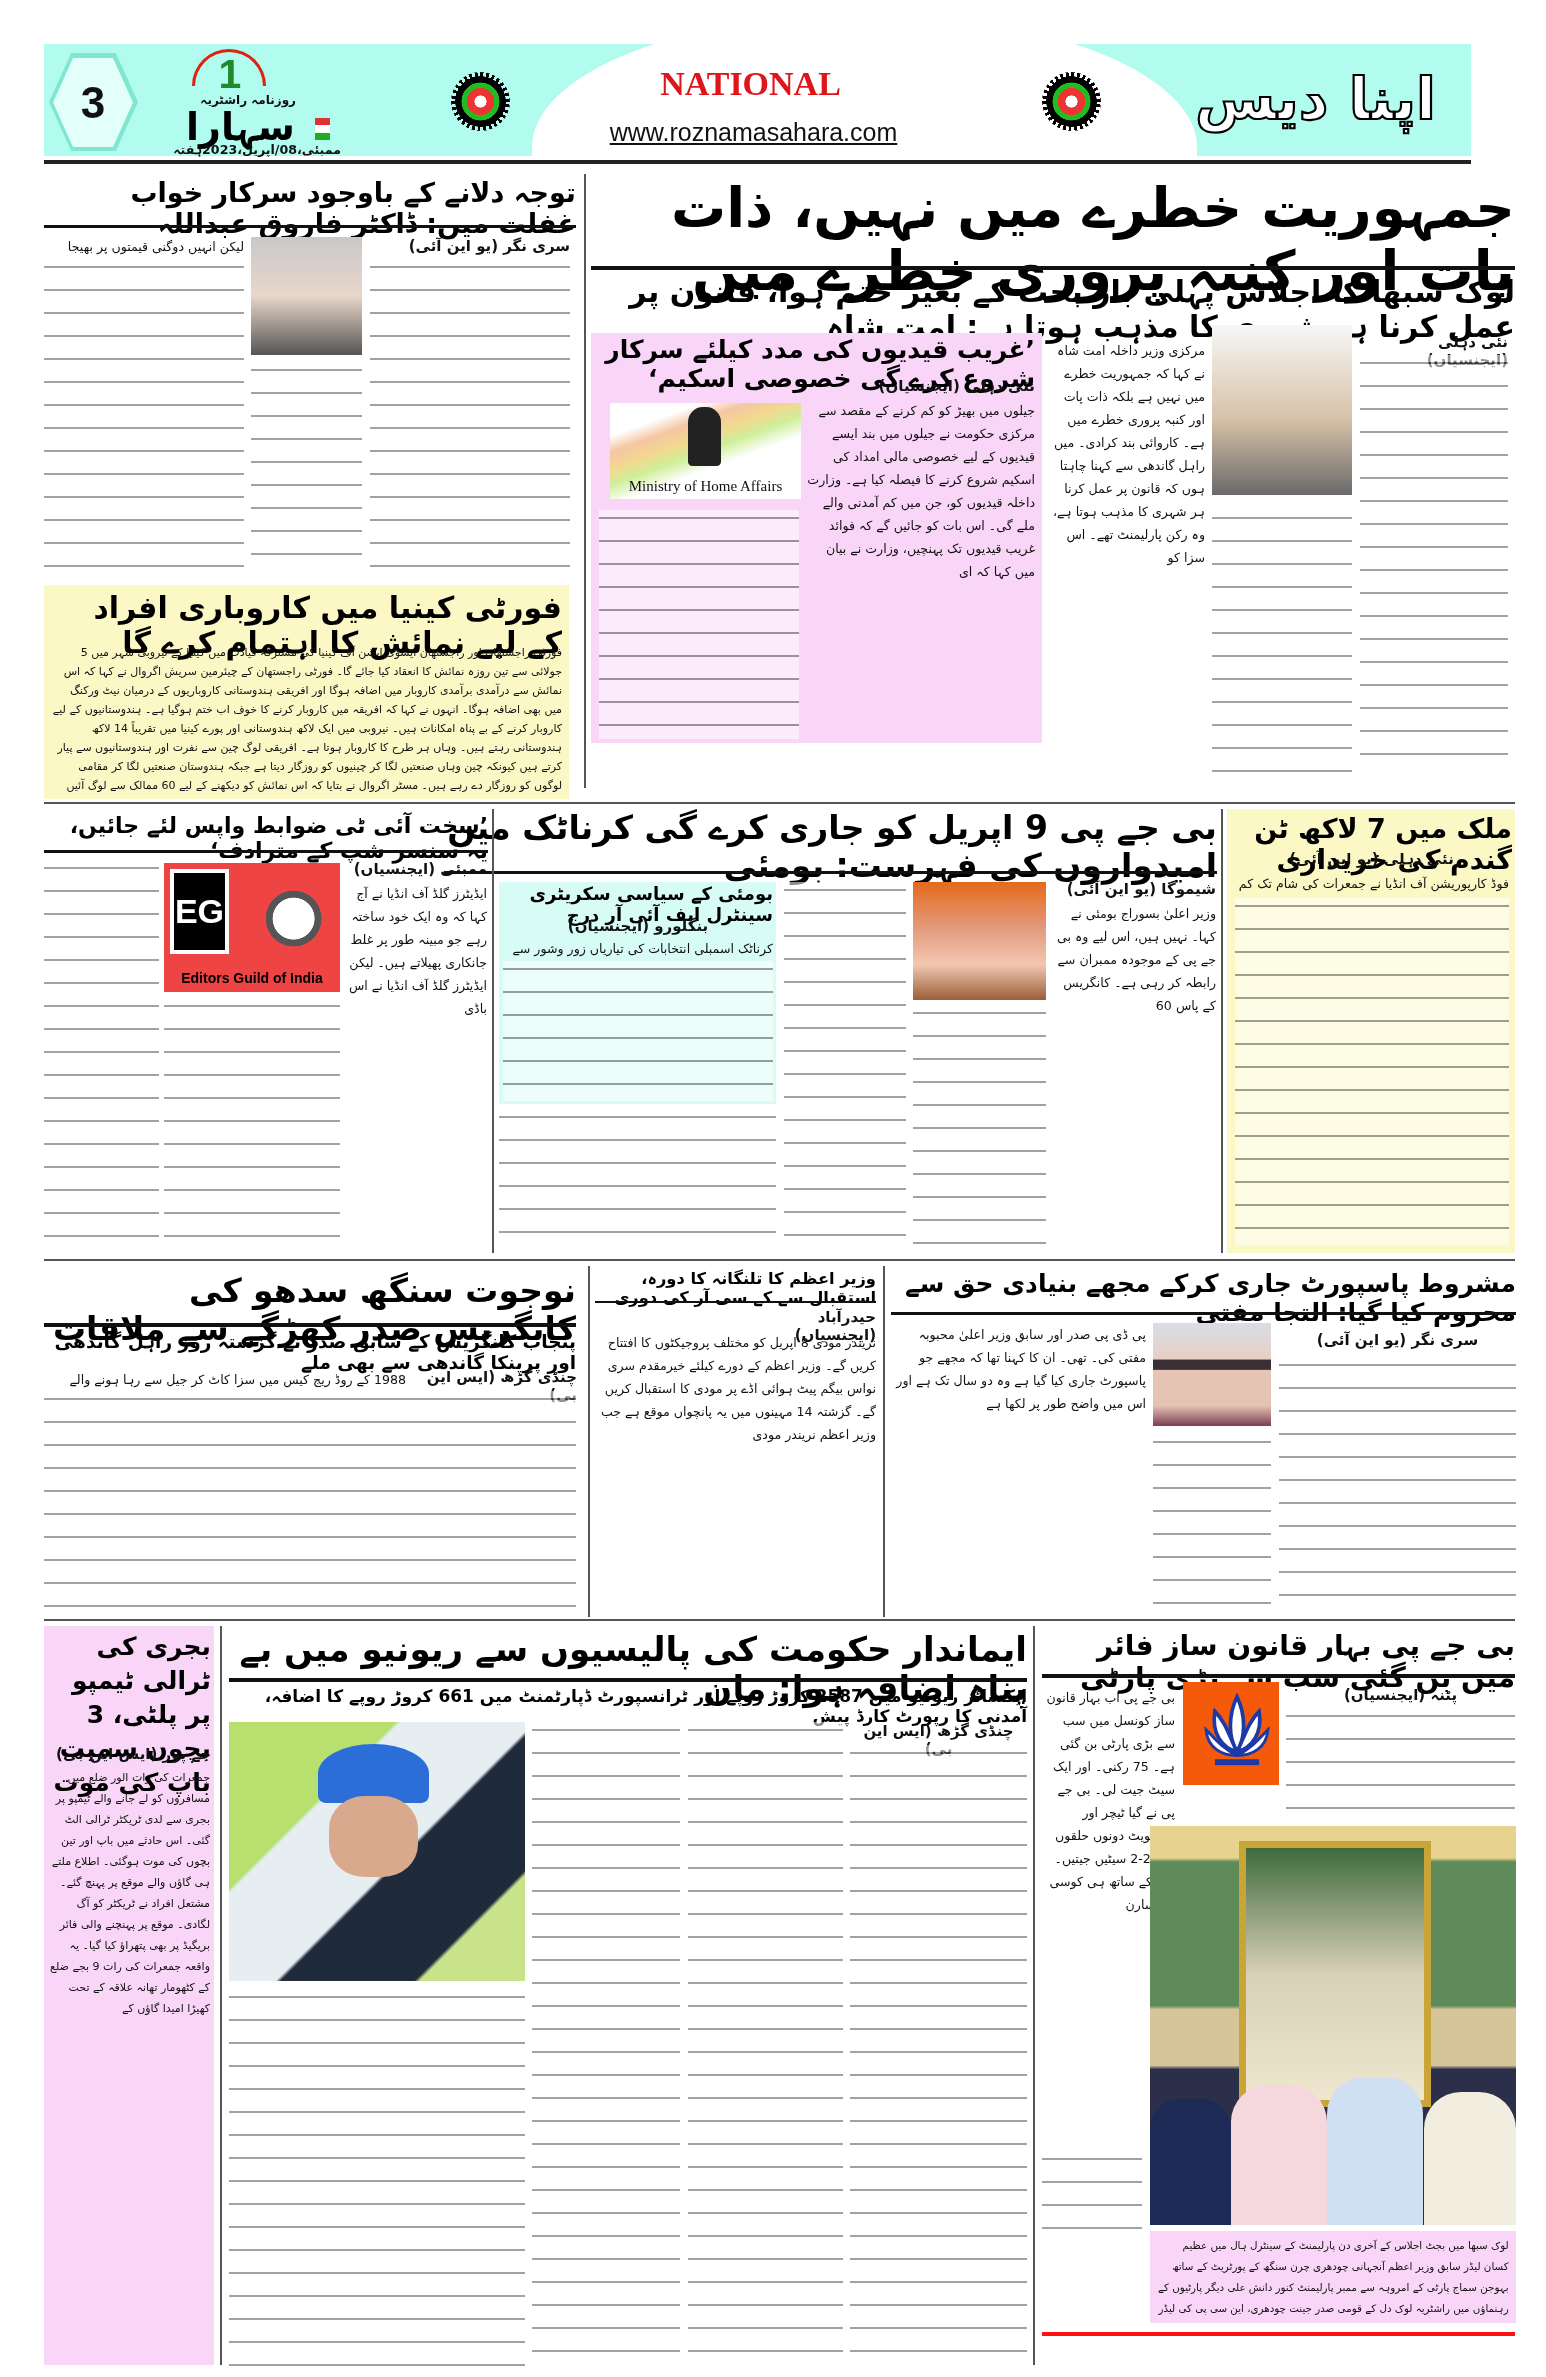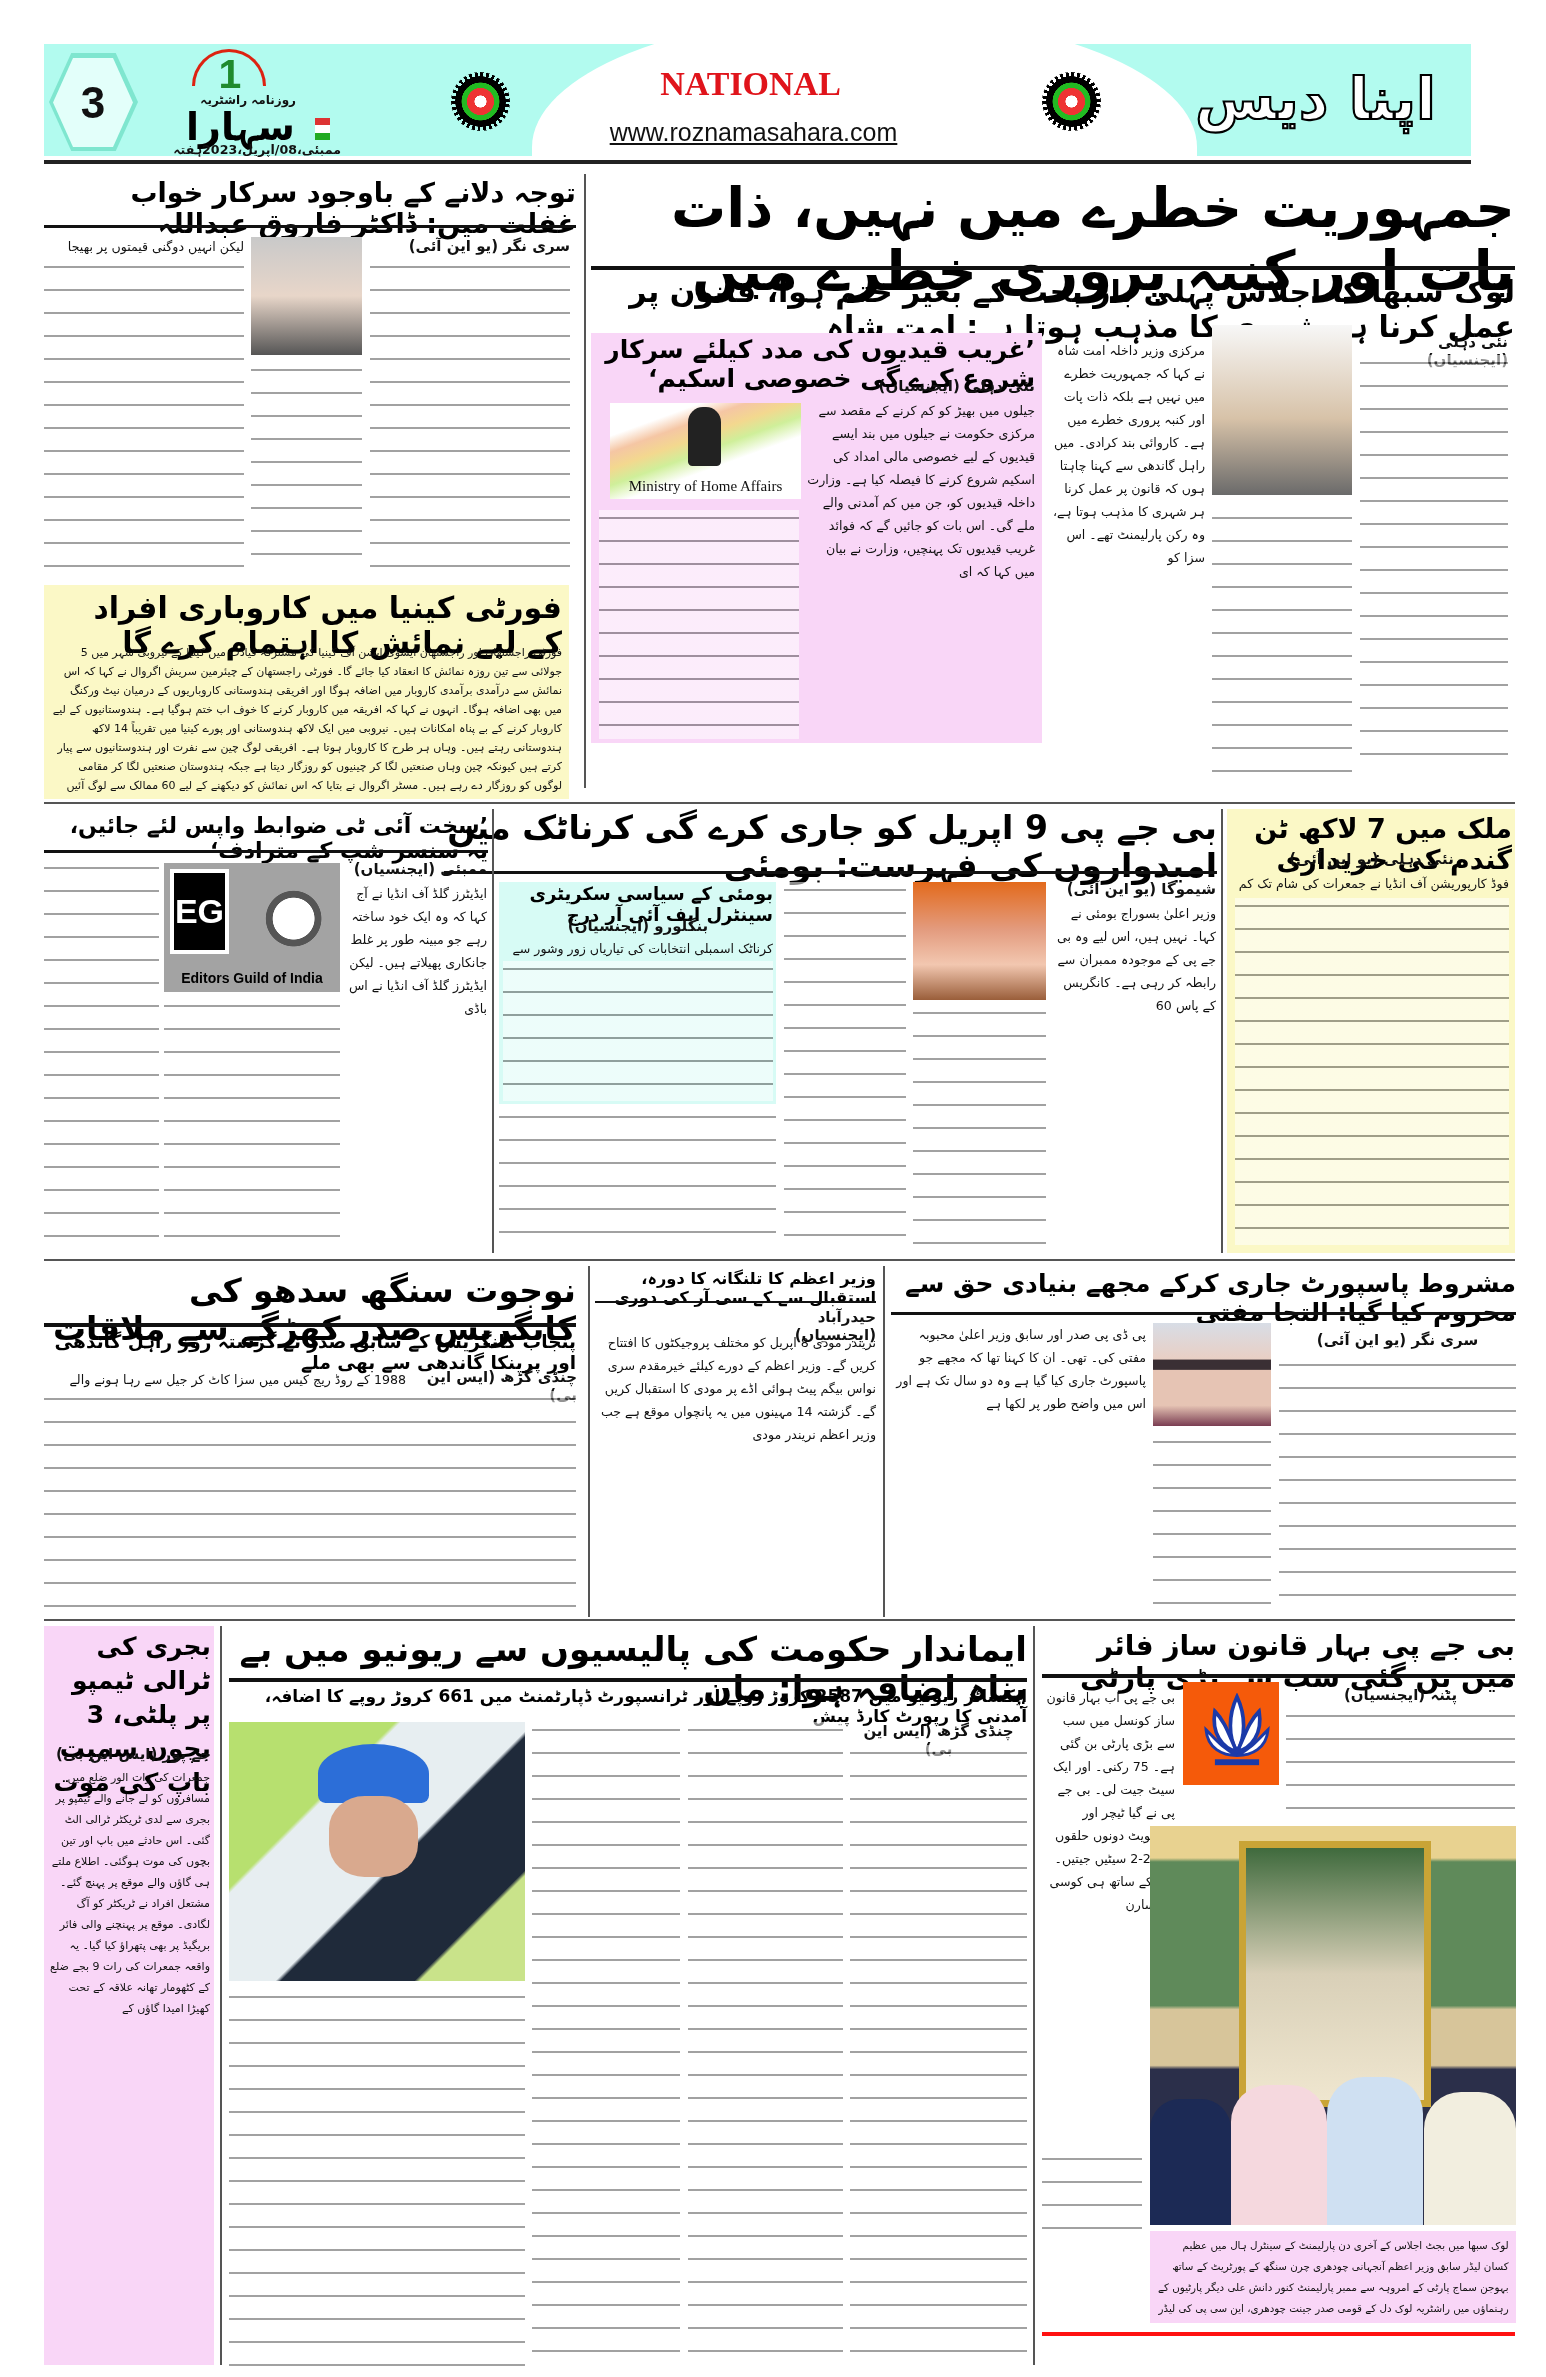--- a/index.html
+++ b/index.html
@@ -129,21 +129,21 @@
 <div class="abs rtl dateline" style="left:503px;top:917px;width:270px;text-align:center;">بنگلورو (ایجنسیاں)</div>
 <div class="abs rtl body-text col" style="left:503px;top:937px;width:270px;height:22px;">کرناٹک اسمبلی انتخابات کی تیاریاں زور وشور سے جاری</div>
 <div class="abs col col-line" style="left:503px;top:961px;width:270px;height:140px;"></div>
 <div class="abs col col-line" style="left:499px;top:1109px;width:277px;height:137px;"></div>
 <div class="abs vrule" style="left:492px;top:809px;height:444px;"></div>
 
 <div class="abs headline rtl" style="left:44px;top:813px;width:444px;font-size:22px;">’سخت آئی ٹی ضوابط واپس لئے جائیں، یہ سنسر شپ کے مترادف‘</div>
 <div class="abs hrule-thick" style="left:44px;top:850px;width:444px;height:3px;"></div>
 <div class="abs rtl dateline" style="left:347px;top:860px;width:140px;">ممبئی (ایجنسیاں)</div>
 <div class="abs rtl body-text col" style="left:347px;top:882px;width:140px;height:362px;">ایڈیٹرز گلڈ آف انڈیا نے آج کہا کہ وہ ایک خود ساختہ رہے جو مبینہ طور پر غلط جانکاری پھیلاتے ہیں۔ لیکن ایڈیٹرز گلڈ آف انڈیا نے اس باڈی</div>
-<div class="abs photo" style="left:164px;top:863px;width:176px;height:129px;background:#a3a3a3;">
+<div class="abs photo" style="left:164px;top:863px;width:176px;height:129px;background:#ef4444;">
   <div style="position:absolute;left:6px;top:6px;width:59px;height:85px;background:#fff;padding:4.4px;">
     <div style="width:100%;height:100%;background:#000;color:#fff;font:bold 34px 'Liberation Sans',sans-serif;display:flex;align-items:center;justify-content:center;">EG</div>
   </div>
   <div style="position:absolute;left:81px;top:7.4px;width:81px;height:81px;background:radial-gradient(circle at 60% 60%,#fff 0 30%,#555 31% 40%,transparent 41%);"></div>
   <div style="position:absolute;left:0;bottom:6px;width:100%;text-align:center;font:bold 14px 'Liberation Sans',sans-serif;color:#000;">Editors Guild of India</div>
 </div>
 <div class="abs col col-line" style="left:44px;top:860px;width:115px;height:384px;"></div>
 <div class="abs col col-line" style="left:164px;top:998px;width:176px;height:246px;"></div>
 
 <div class="abs hrule-thin" style="left:44px;top:1259px;width:1471px;"></div>

